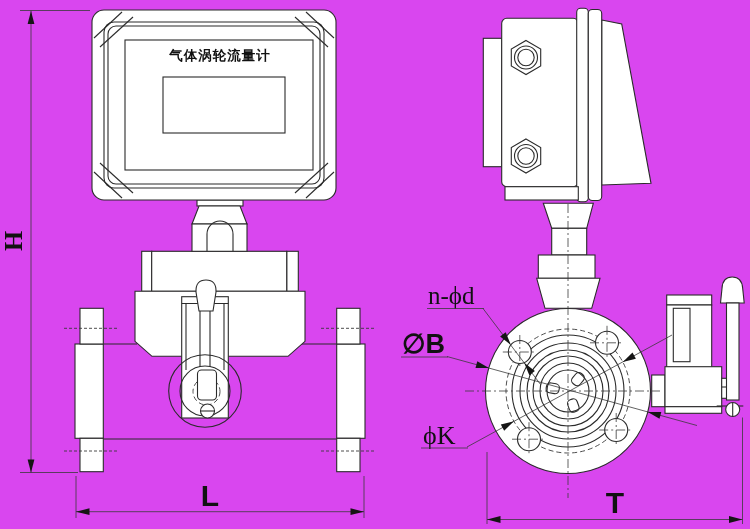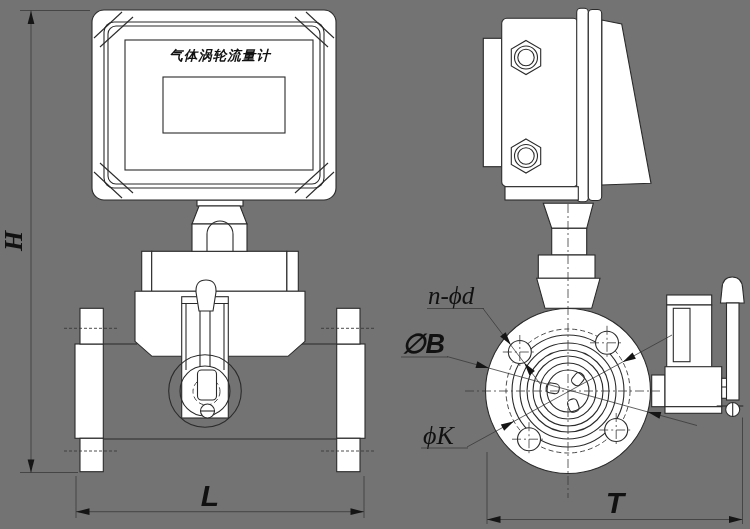--- a/index.html
+++ b/index.html
@@ -1,16 +1,16 @@
 <!DOCTYPE html>
 <html><head>
 <meta charset="utf-8">
 <style>
   html,body{margin:0;padding:0;background:#ffffff;}
-  .stage{width:750px;height:529px;position:relative;background:#737373;overflow:hidden;font-style:italic;}
+  .stage{width:750px;height:529px;position:relative;background:#d946ef;overflow:hidden;}
   svg{display:block;}
   .ol{fill:#ffffff;stroke:#2b2b2b;stroke-width:1.1;stroke-linejoin:miter;}
   .ln{fill:none;stroke:#2b2b2b;stroke-width:1.1;stroke-linejoin:miter;}
   .thin{fill:none;stroke:#3a3a3a;stroke-width:0.8;}
   .cl{fill:none;stroke:#3a3a3a;stroke-width:0.8;stroke-dasharray:9 3 2 3;}
   .dash{fill:none;stroke:#3a3a3a;stroke-width:0.9;stroke-dasharray:5 3;}
   .dot{fill:none;stroke:#3a3a3a;stroke-width:0.9;stroke-dasharray:3 2;}
   .arr{fill:#151515;stroke:none;}
   .lblSerif{font-family:"Liberation Serif",serif;fill:#111;}
   .lblSans{font-family:"Liberation Sans",sans-serif;font-weight:bold;fill:#111;}

